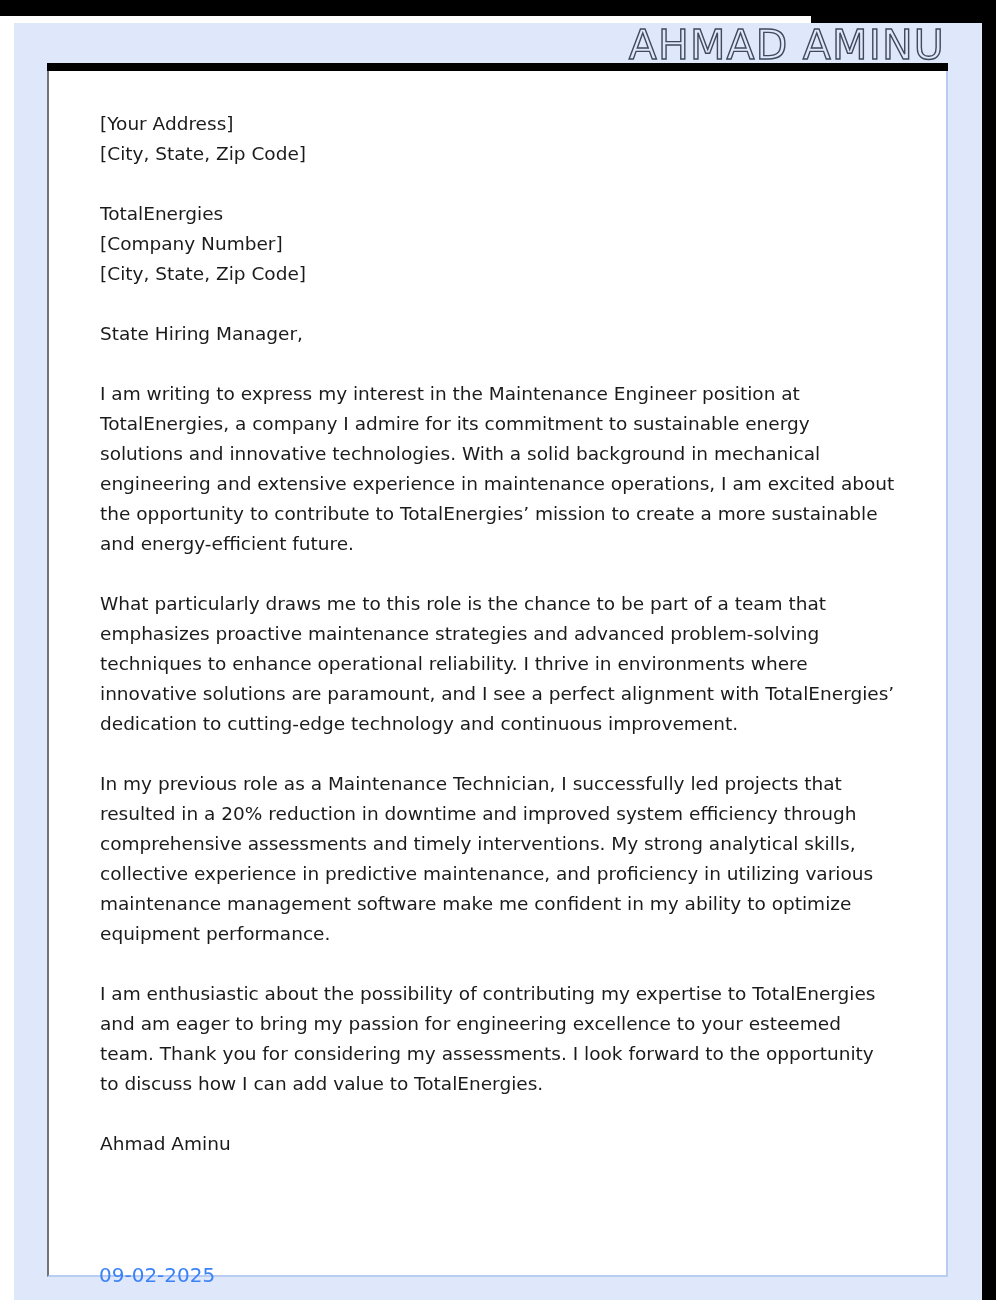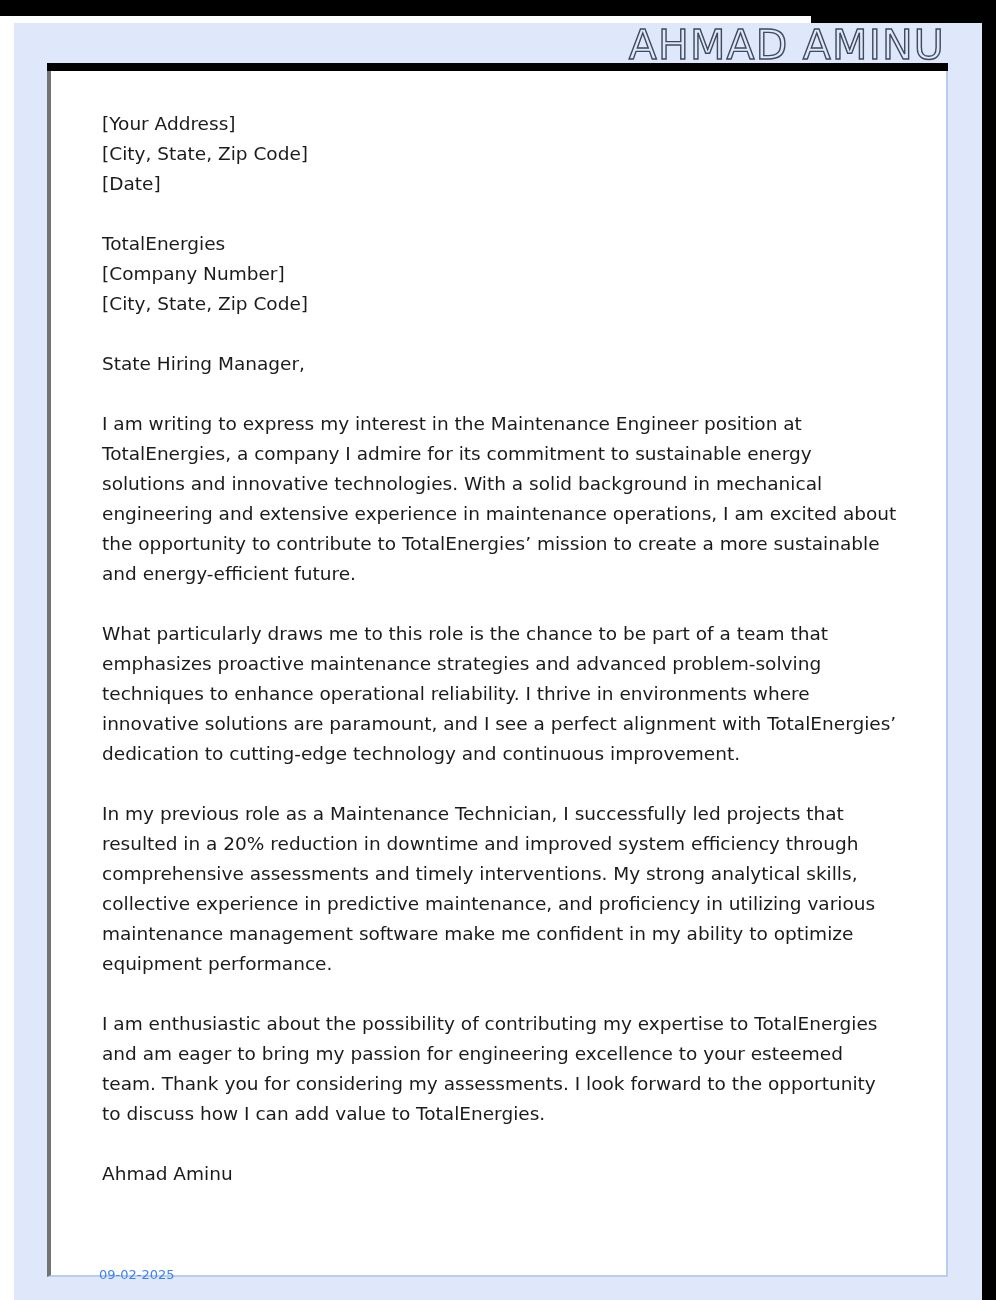--- a/index.html
+++ b/index.html
@@ -70,21 +70,21 @@
   }
 
   
   #letter-card {
     position: absolute;
     left: 47px;
     top: 55px;
     width: 901px;
     height: 1206px;
     background: #ffffff;
-    border-left: 4px solid #737373;
+    border-left: 2px solid #737373;
     border-right: 2px solid #b9cdf2;
     border-bottom: 2px solid #b9cdf2;
     box-sizing: border-box;
   }
 
   .letter-body {
     position: absolute;
     left: 51px;
     top: 38px;
     width: 800px;
@@ -113,21 +113,21 @@
   }
   .para:last-child {
     margin-bottom: 0;
   }
 
   
   #date-stamp {
     position: absolute;
     left: 99px;
     top: 1246px;
-    font-size: 13px;
+    font-size: 20px;
     line-height: 26px;
     color: #3b82f6;
     white-space: nowrap;
   }
 </style>
 </head>
 <body>
 
 <div id="page-frame">
 
@@ -138,21 +138,20 @@
   </div>
 
   <div id="header-rule"></div>
 
   <div id="letter-card">
     <div class="letter-body">
 
       <div>
         <div class="addr-line">[Your Address]</div>
         <div class="addr-line">[City, State, Zip Code]</div>
-        <div class="addr-line">[Date]</div>
       </div>
 
       <div class="block-gap"></div>
 
       <div>
         <div class="recip-line">TotalEnergies</div>
         <div class="recip-line">[Company Number]</div>
         <div class="recip-line">[City, State, Zip Code]</div>
       </div>
 

